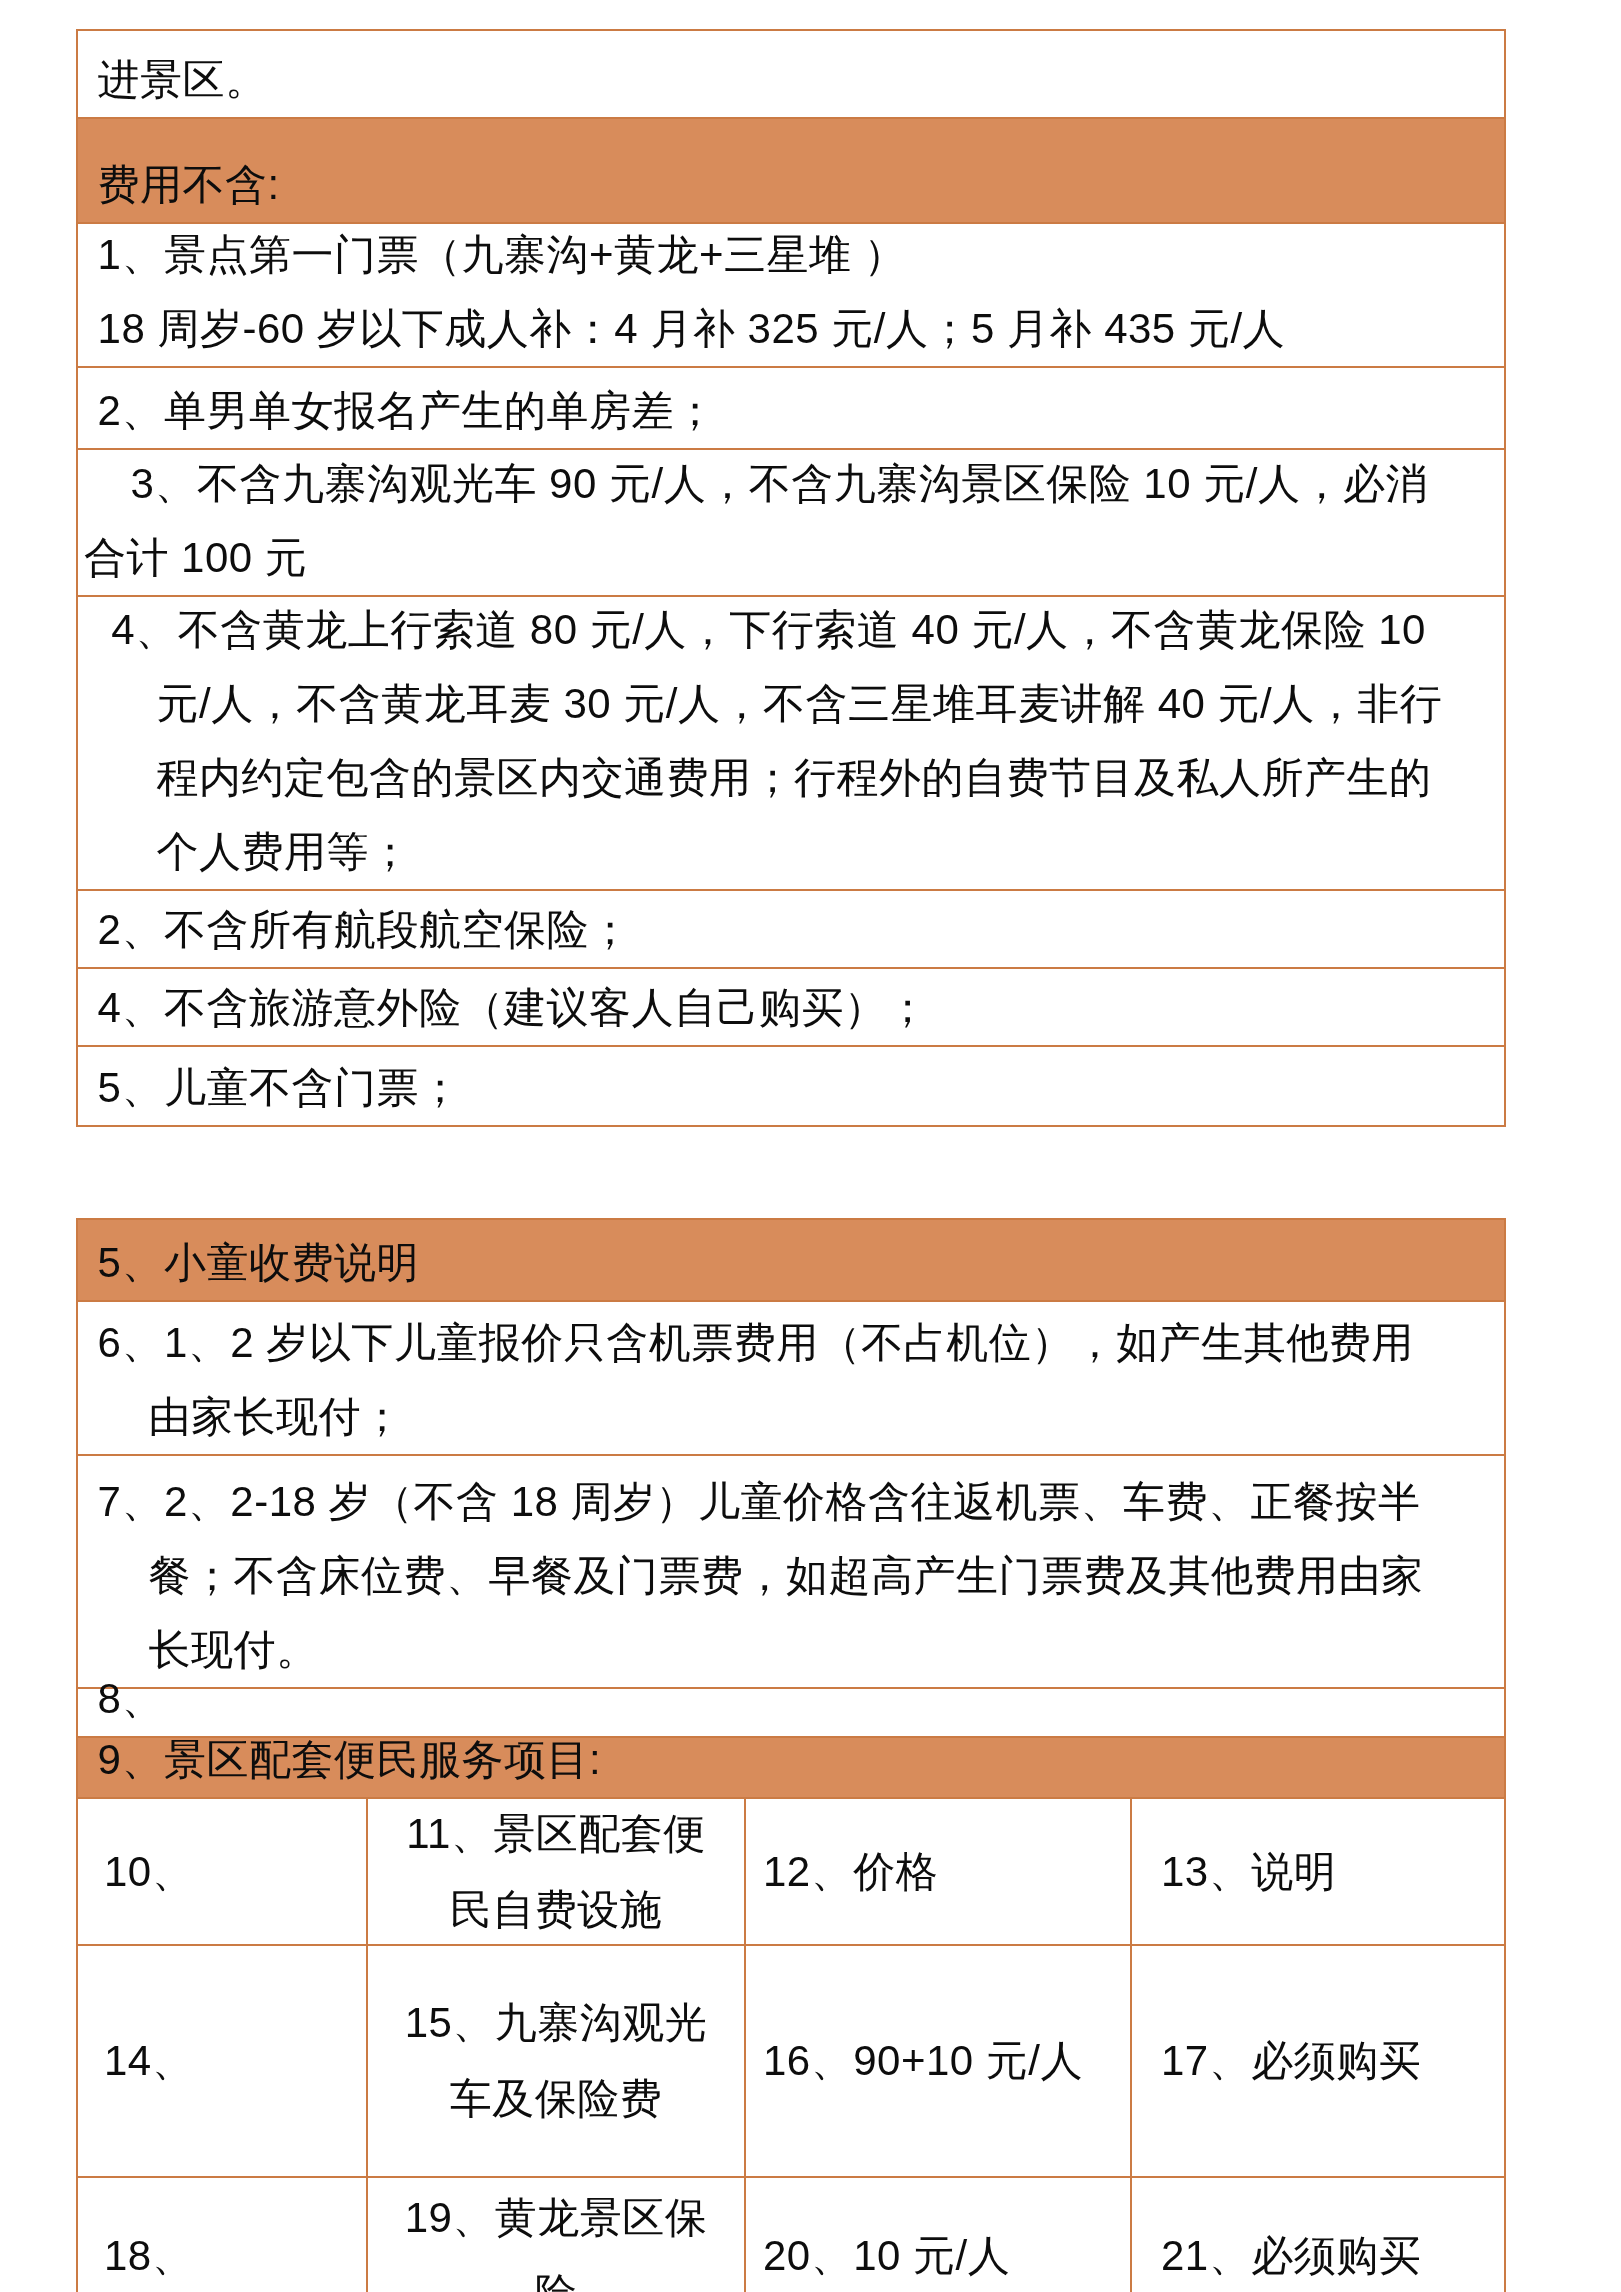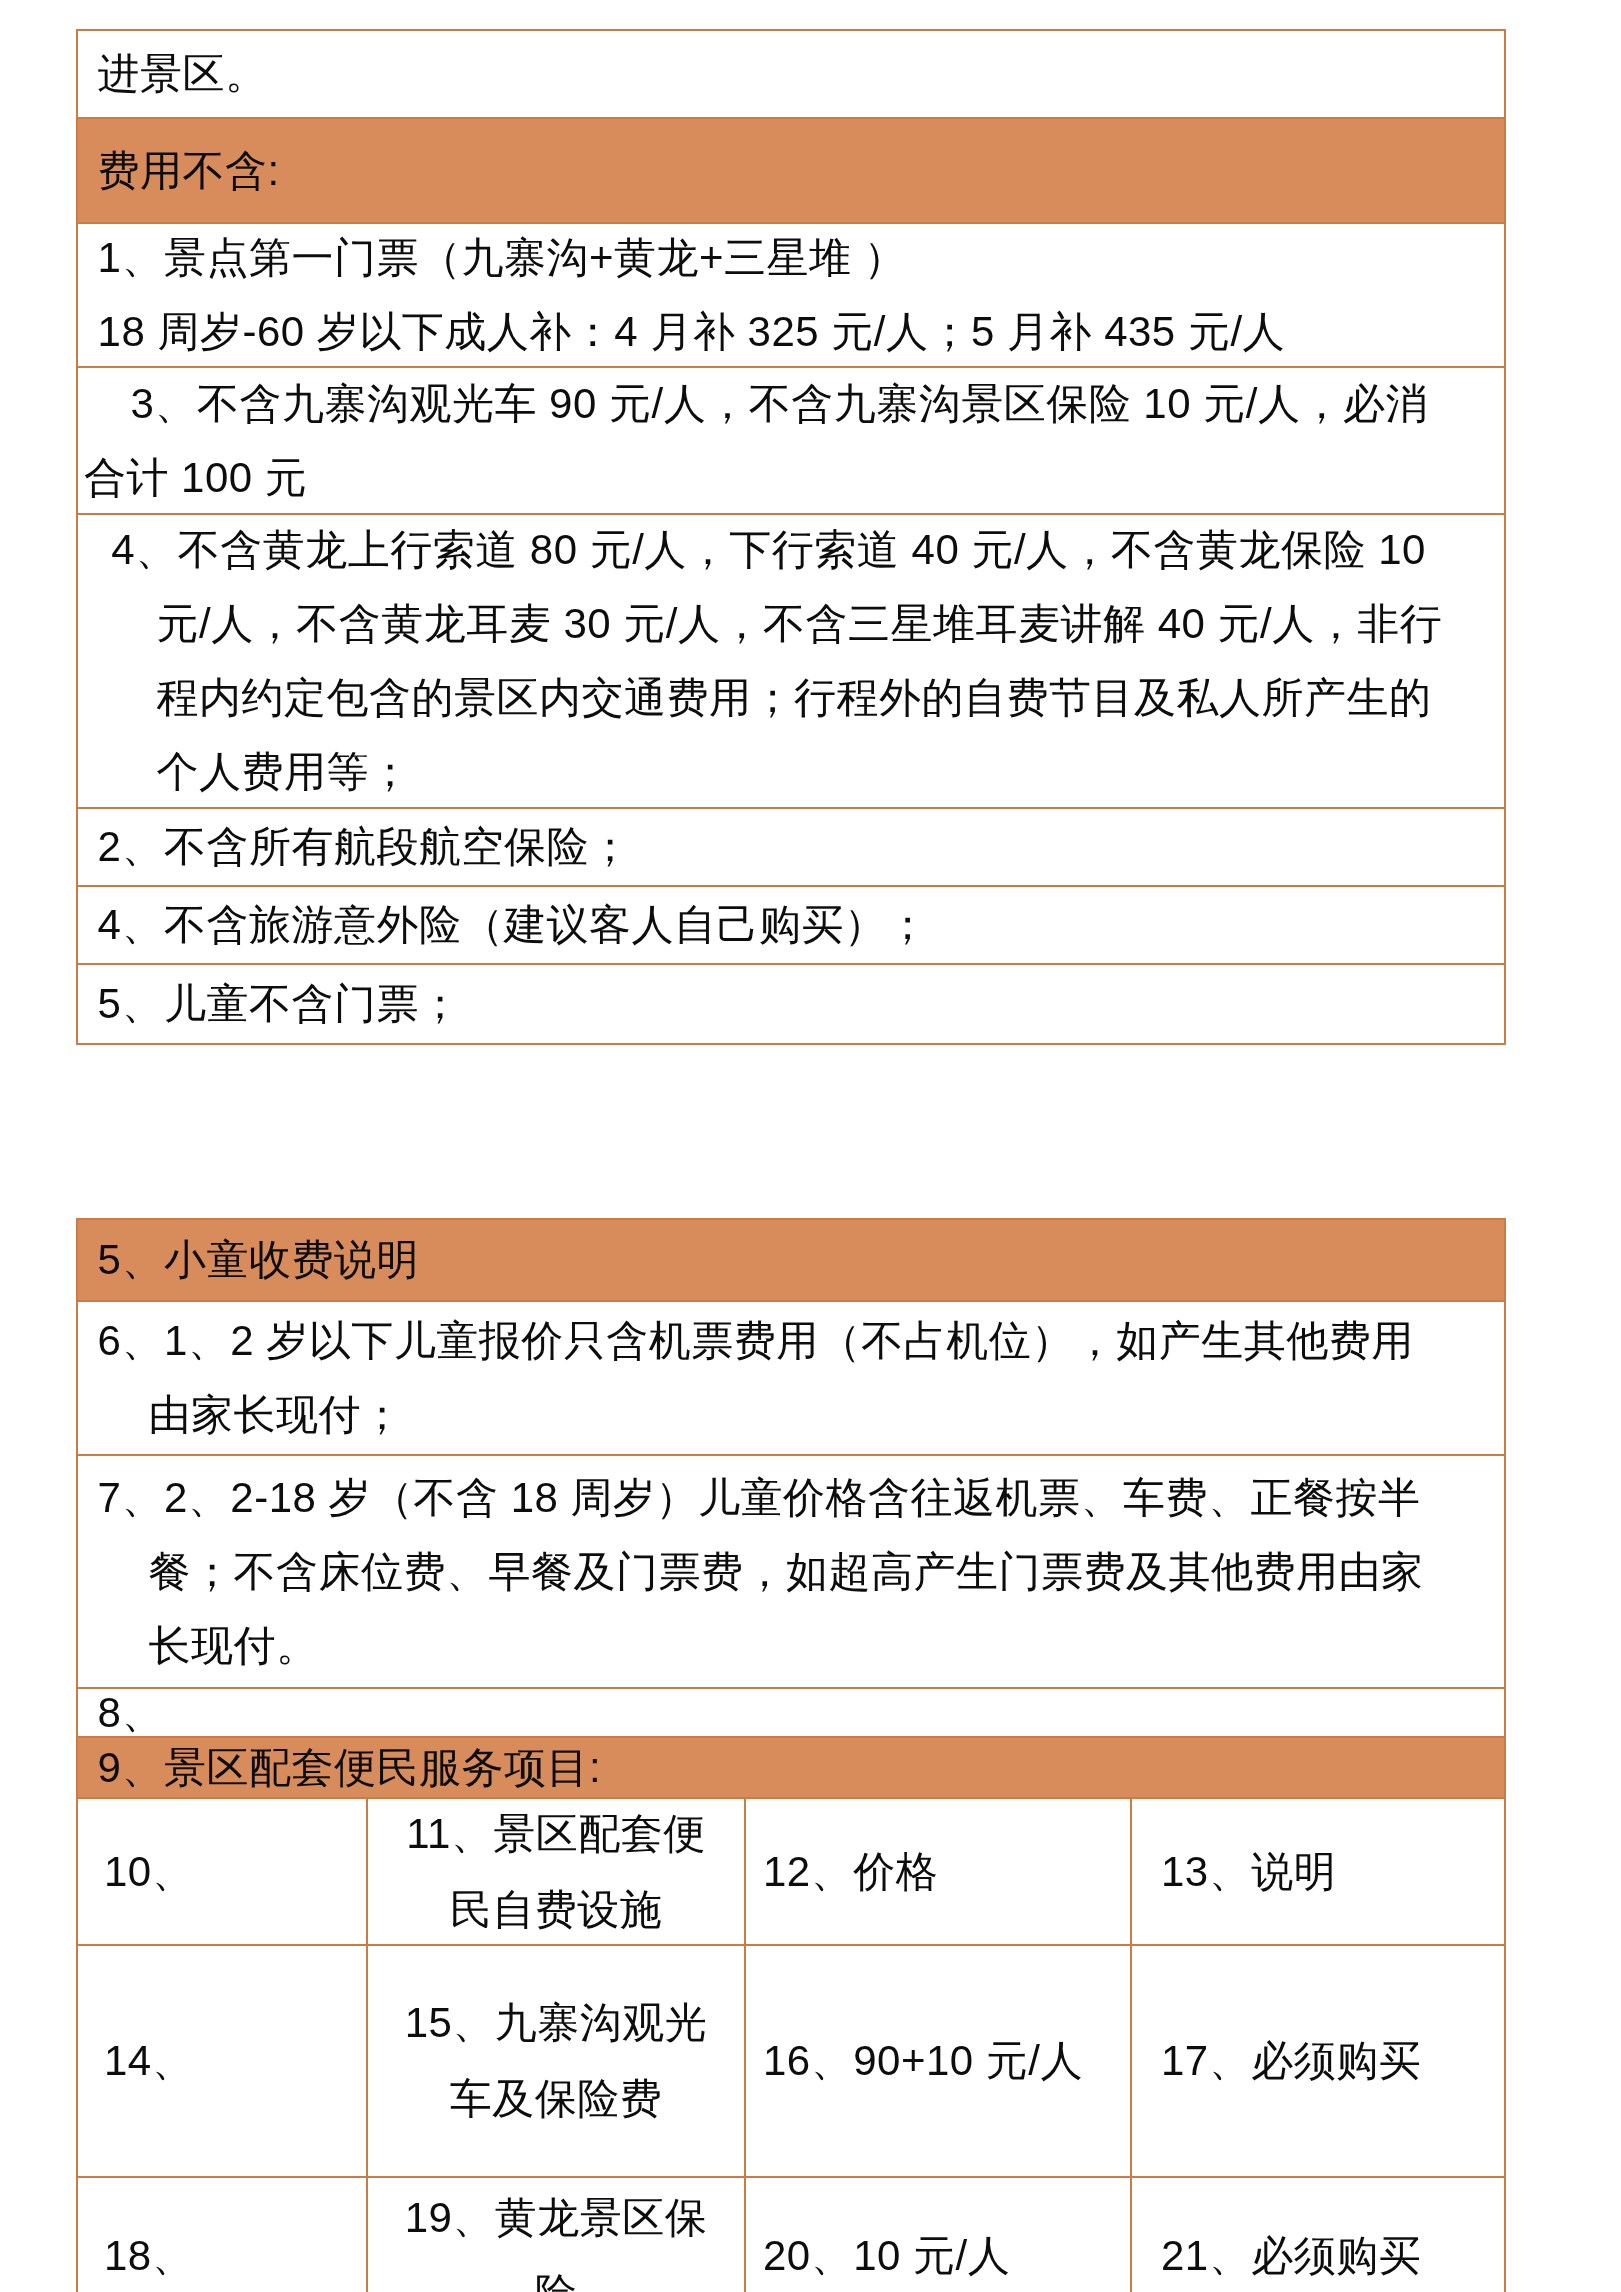--- a/index.html
+++ b/index.html
@@ -17,21 +17,21 @@
     overflow:hidden;
   }
   .page { position:relative; width:1621px; height:2293px; }
 
   .doc-table {
     position:absolute; left:76px; width:1430px;
     border:2px solid var(--border);
     background:#ffffff;
   }
   .row {
-    display:flex; flex-direction:column; justify-content:center;
+    display:flex; flex-direction:column; justify-content:flex-end;
     padding-left:19.6px;
     overflow:visible;
   }
   .row + .row, .row + .grid-row, .grid-row + .grid-row, .grid-row + .row {
     border-top:2px solid var(--border);
   }
   .line {
     font-size:42px;
     line-height:74px;
     white-space:pre;
@@ -64,20 +64,23 @@
 
     <div class="row header" style="height:105px">
       <div class="line">费用不含:</div>
     </div>
 
     <div class="row" style="height:144px">
       <div class="line">1、景点第一门票（九寨沟+黄龙+三星堆 ）</div>
       <div class="line">18 周岁-60 岁以下成人补：4 月补 325 元/人；5 月补 435 元/人</div>
     </div>
 
+    <div class="row" style="height:82px">
+      <div class="line">2、单男单女报名产生的单房差；</div>
+    </div>
 
     <div class="row" style="height:147px">
       <div class="line" style="margin-left:33px">3、不含九寨沟观光车 90 元/人，不含九寨沟景区保险 10 元/人，必消</div>
       <div class="line" style="margin-left:-13.7px">合计 100 元</div>
     </div>
 
     <div class="row" style="height:294px">
       <div class="line" style="margin-left:13.7px">4、不含黄龙上行索道 80 元/人，下行索道 40 元/人，不含黄龙保险 10</div>
       <div class="line" style="margin-left:59px">元/人，不含黄龙耳麦 30 元/人，不含三星堆耳麦讲解 40 元/人，非行</div>
       <div class="line" style="margin-left:59px">程内约定包含的景区内交通费用；行程外的自费节目及私人所产生的</div>

